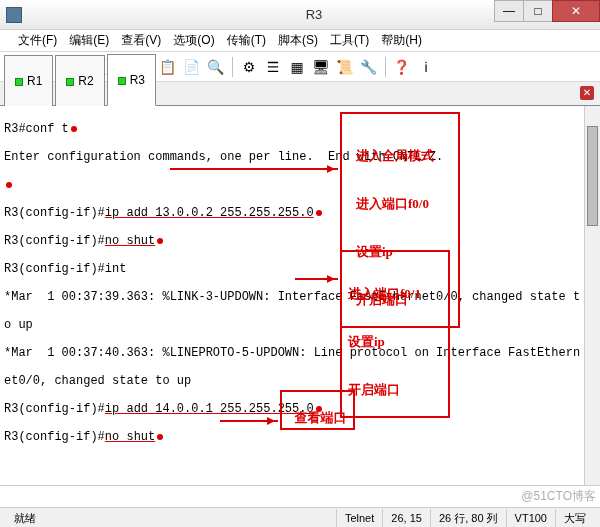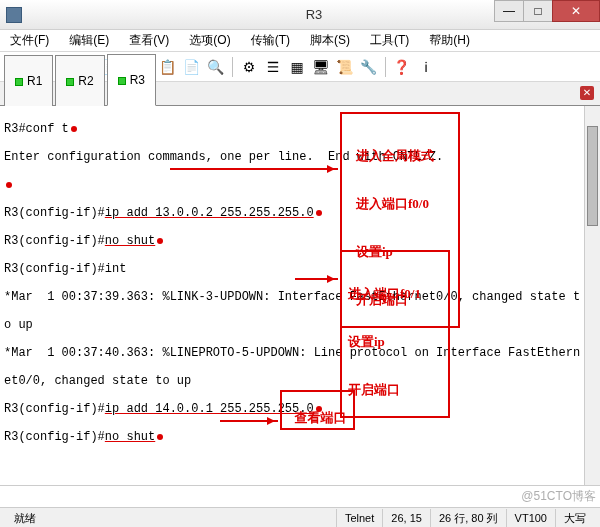--- a/index.html
+++ b/index.html
@@ -3,21 +3,21 @@
 <meta charset="utf-8">
 <style>
 * { box-sizing: border-box; margin: 0; padding: 0; }
 body { font-family: "Microsoft YaHei", Tahoma, sans-serif; font-size: 12px; background: #fff; width: 600px; height: 527px; overflow: hidden; position: relative; }
 .titlebar { height: 30px; background: linear-gradient(#fff, #e8e8e8); border-bottom: 1px solid #d0d0d0; display: flex; align-items: center; position: relative; }
 .titlebar .appicon { width: 16px; height: 16px; margin: 0 6px; background: #5a7a9a; border: 1px solid #3a5a7a; }
 .titlebar .title { flex: 1; text-align: center; font-size: 13px; color: #333; }
 .winbtns { display: flex; height: 22px; position: absolute; right: 0; top: 0; }
 .winbtn { width: 30px; height: 22px; border: 1px solid #b0b0b0; display: flex; align-items: center; justify-content: center; font-size: 12px; background: #e8e8e8; margin-left: -1px; }
 .winbtn.close { background: #c75050; color: #fff; width: 48px; border-color: #a03030; }
-.menubar { height: 22px; display: flex; align-items: center; padding: 0 4px; border-bottom: 1px solid #d8d8d8; font-size: 12px; gap: 8px; }
+.menubar { height: 22px; display: flex; align-items: center; padding: 0 12px; border-bottom: 1px solid #d8d8d8; font-size: 12px; }
 .menubar span { padding: 2px 6px; cursor: default; }
 .toolbar { height: 30px; display: flex; align-items: center; padding: 2px 4px; gap: 2px; border-bottom: 1px solid #d8d8d8; }
 .tbtn { width: 22px; height: 22px; border: 1px solid transparent; display: flex; align-items: center; justify-content: center; font-size: 14px; }
 .tbsep { width: 1px; height: 20px; background: #c0c0c0; margin: 0 3px; }
 .tabbar { height: 24px; display: flex; align-items: flex-end; padding: 0 4px; background: #f0f0f0; border-bottom: 1px solid #888; position: relative; }
 .tab { border: 1px solid #888; border-bottom: none; padding: 18px 10px; margin-right: 2px; font-size: 12px; background: #f8f8f8; position: relative; top: 1px; }
 .tab.active { background: #fff; border-bottom: 1px solid #fff; }
 .tab-indicator { width: 8px; height: 8px; background: #3c3; display: inline-block; margin-right: 4px; vertical-align: middle; border: 1px solid #090; }
 .tab-close { position: absolute; right: 6px; top: 4px; width: 14px; height: 14px; background: #c03030; color: #fff; font-size: 10px; text-align: center; line-height: 14px; border-radius: 2px; }
 .terminal { font-family: "Courier New", monospace; font-size: 12px; line-height: 14px; padding: 2px 4px; white-space: pre; background: #fff; color: #000; height: 380px; overflow: hidden; position: relative; border-bottom: 1px solid #ccc; }

